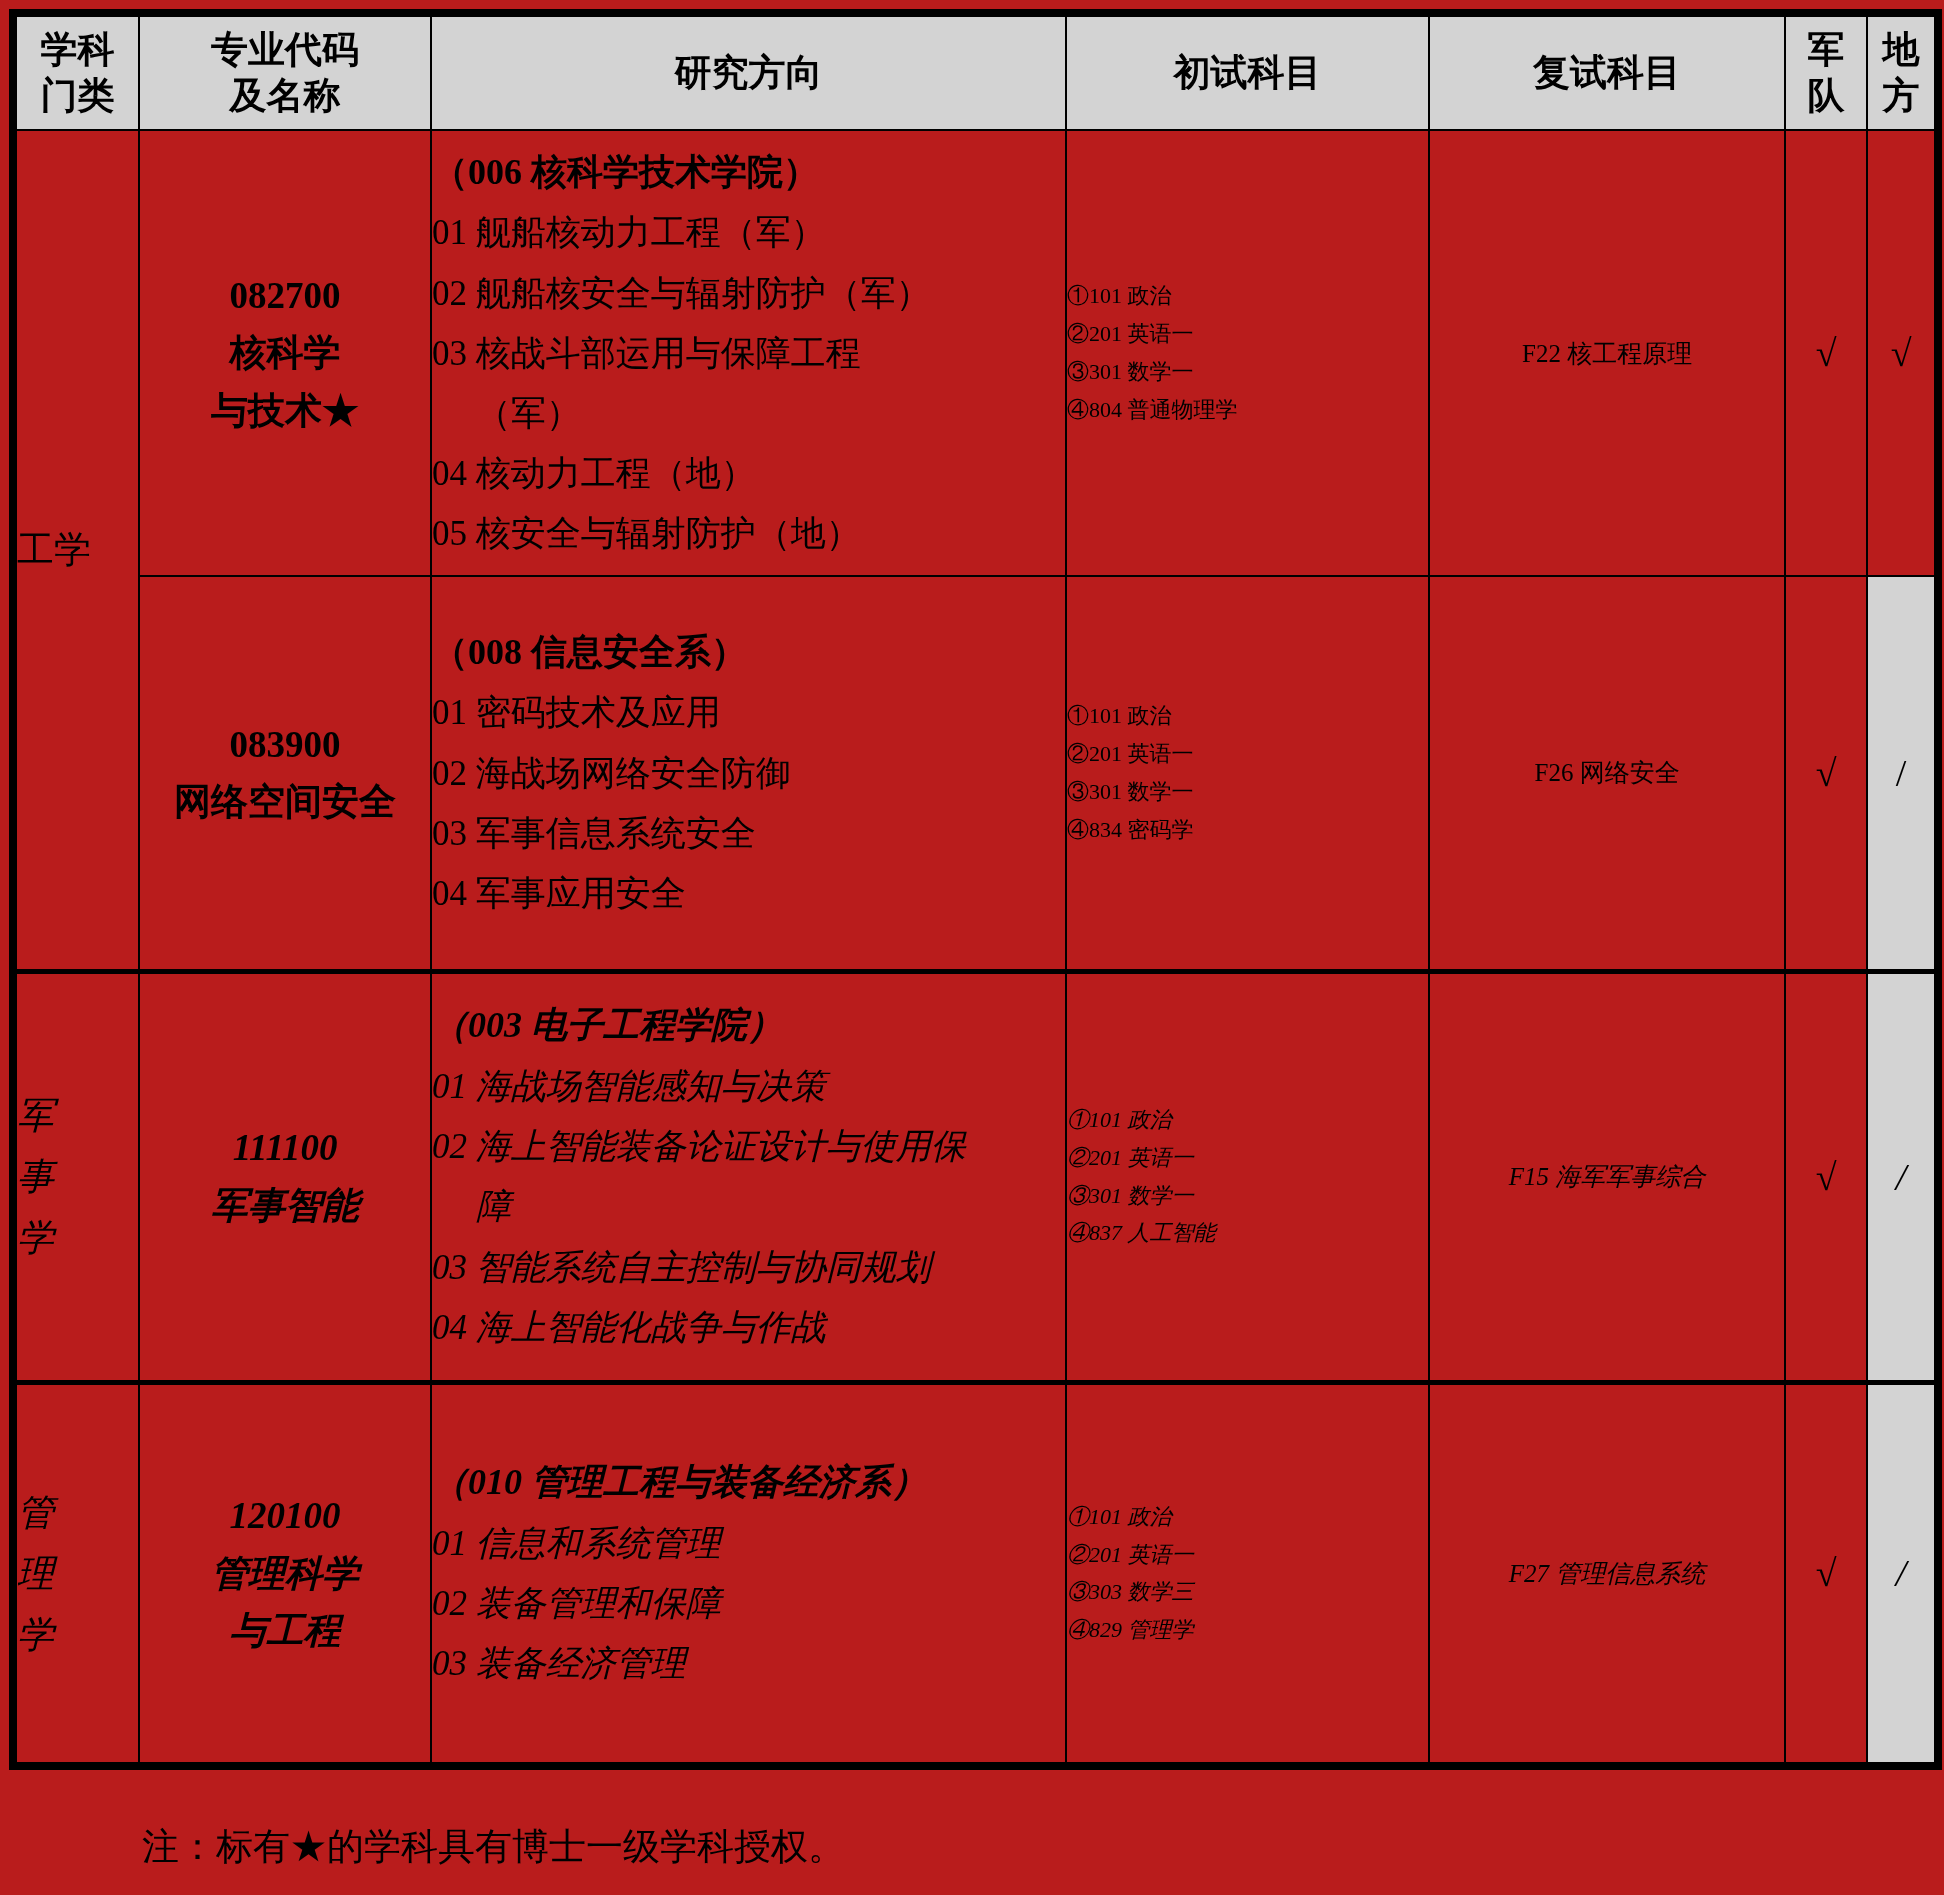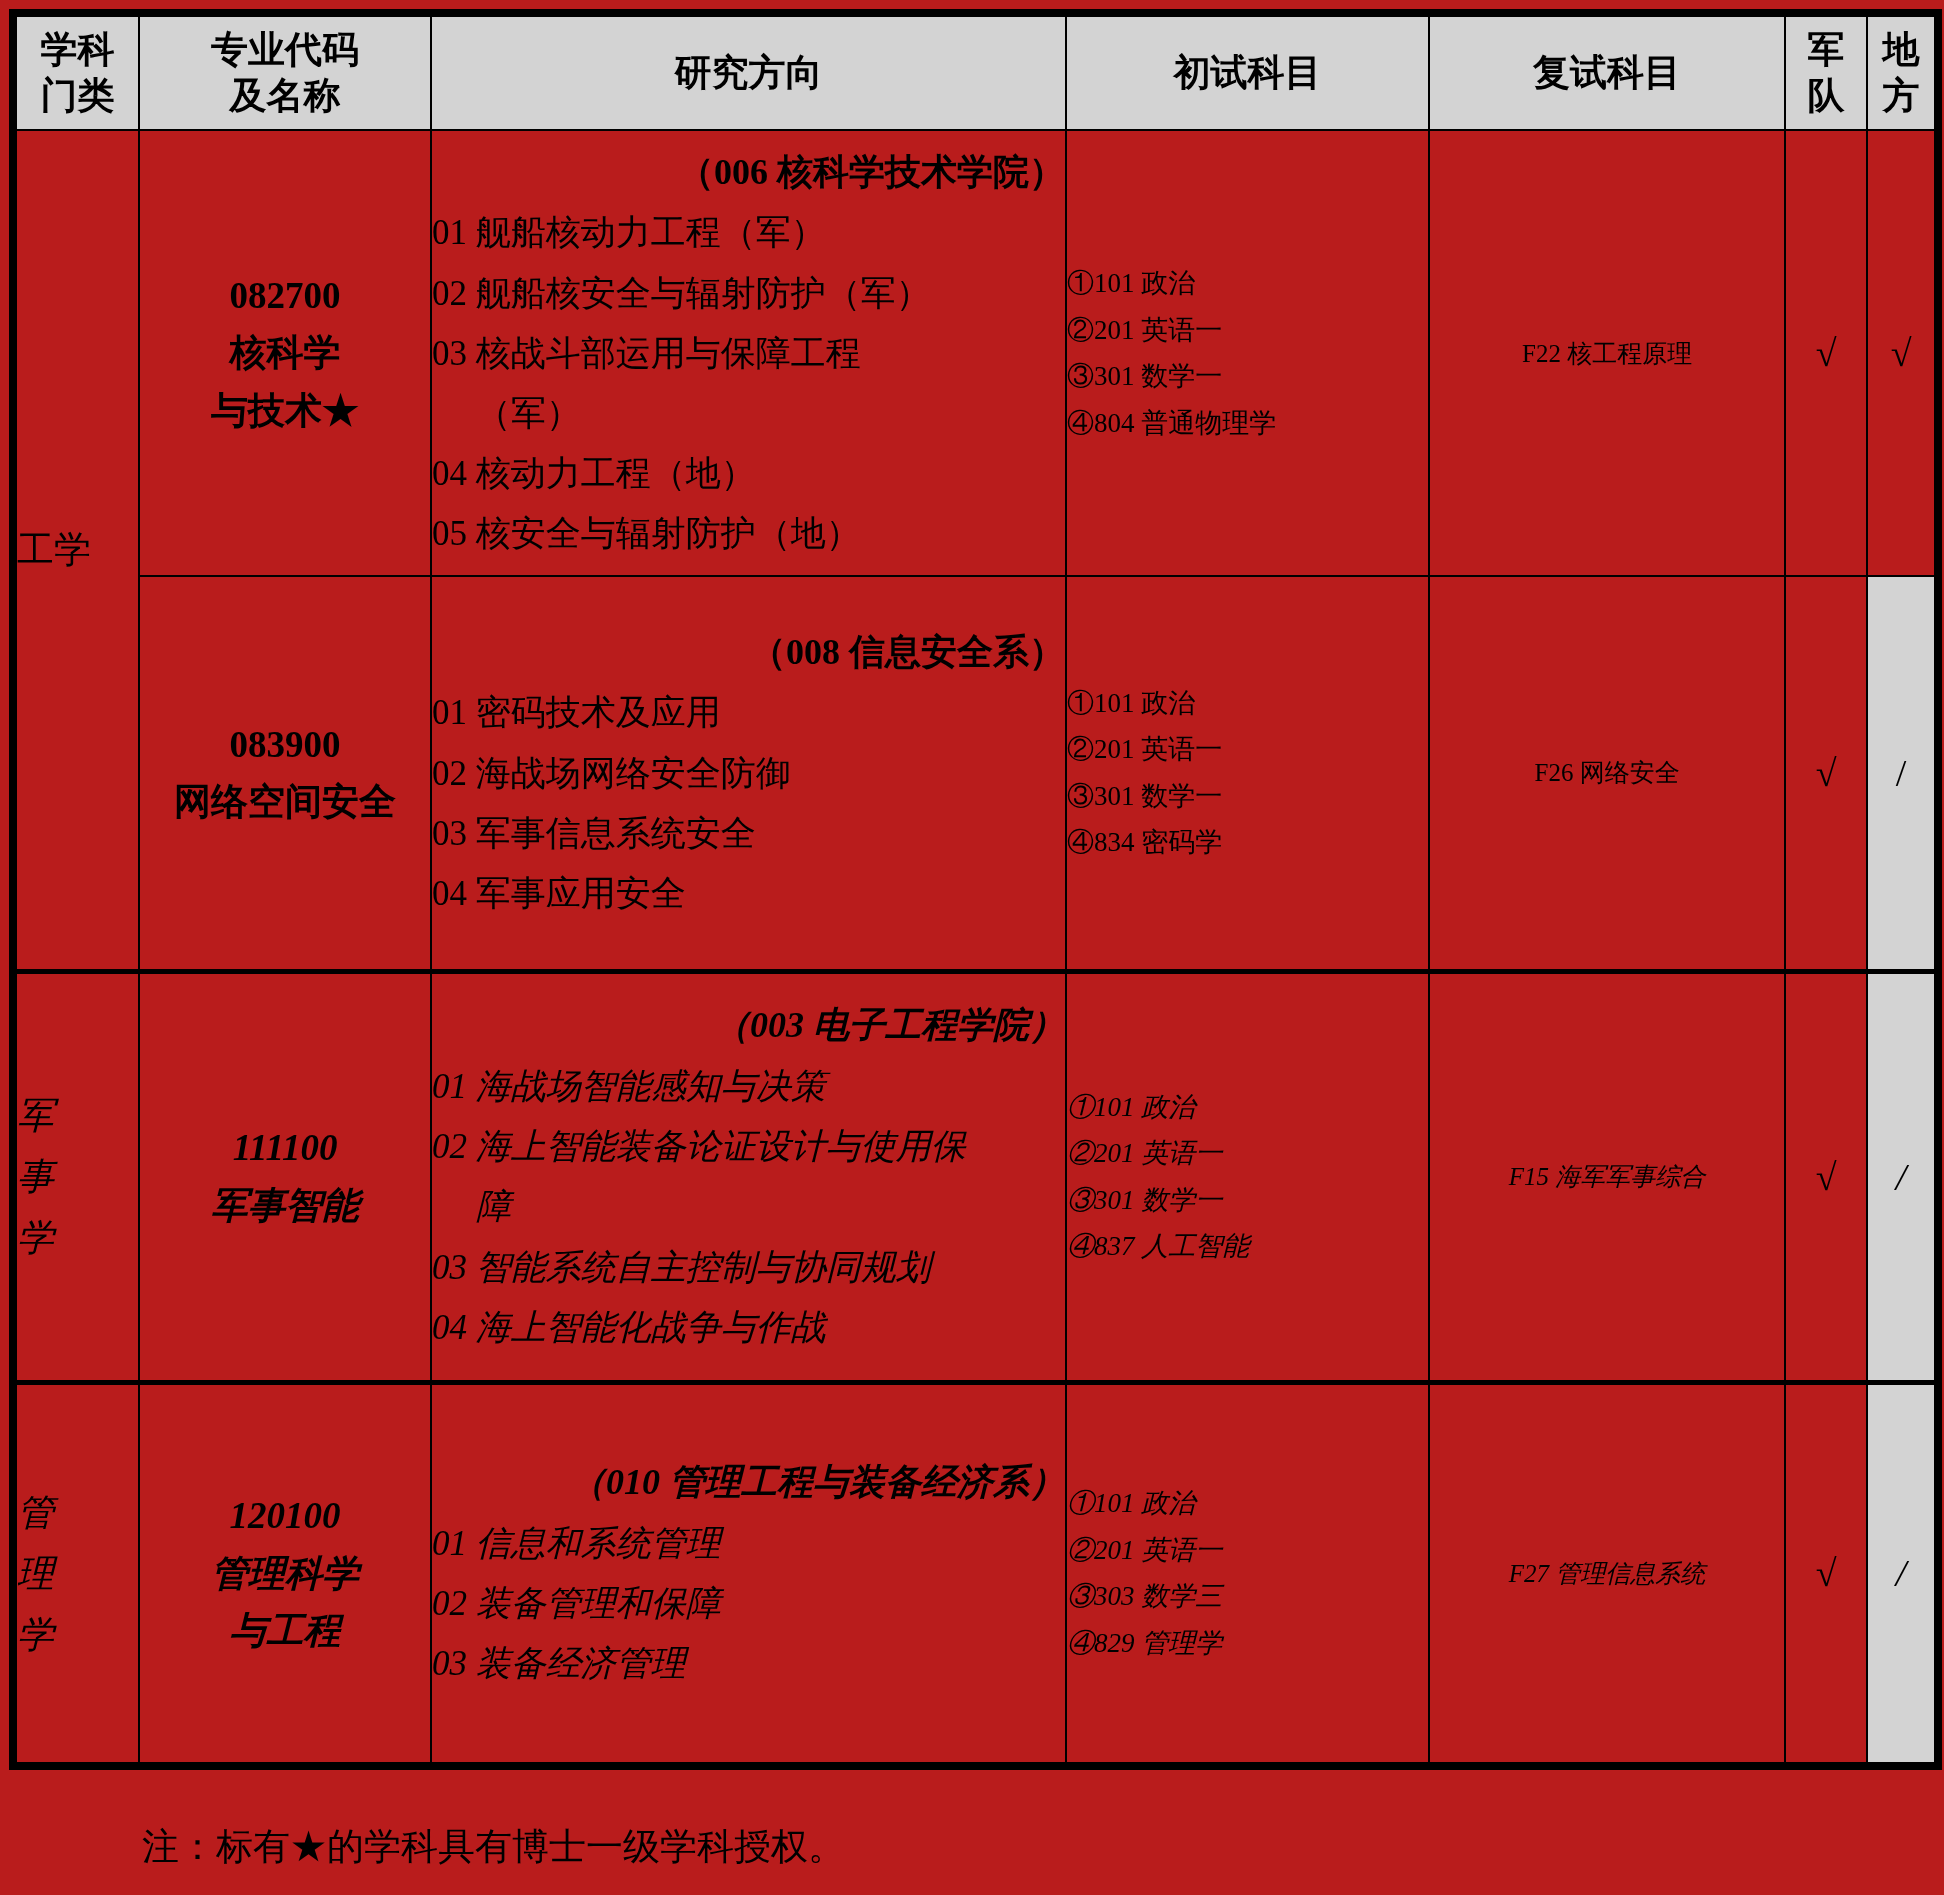--- a/index.html
+++ b/index.html
@@ -49,30 +49,29 @@
     line-height:1.55;
   }
   .dir-cell{
     padding-left:18.3px;
     padding-right:7.3px;
     font-size:35px;
   }
   .dir-line{line-height:1.72;text-align:left;}
   .institute-line{
     line-height:1.72;
-    text-align:right;
+    text-align:left;
     font-weight:bold;
     font-size:36px;
-    padding-left:8px;
   }
   .wrap-indent{padding-left:44px;}
   .exam-cell{
     padding-left:12.8px;
     padding-right:5.5px;
-    font-size:27px;
+    font-size:22px;
   }
   .exam-line{line-height:1.72;text-align:left;}
   .retest-cell{
     padding-left:14.6px;
     font-size:25px;
     text-align:center;
   }
   .mark-cell{
     text-align:center;
     font-size:38px;

